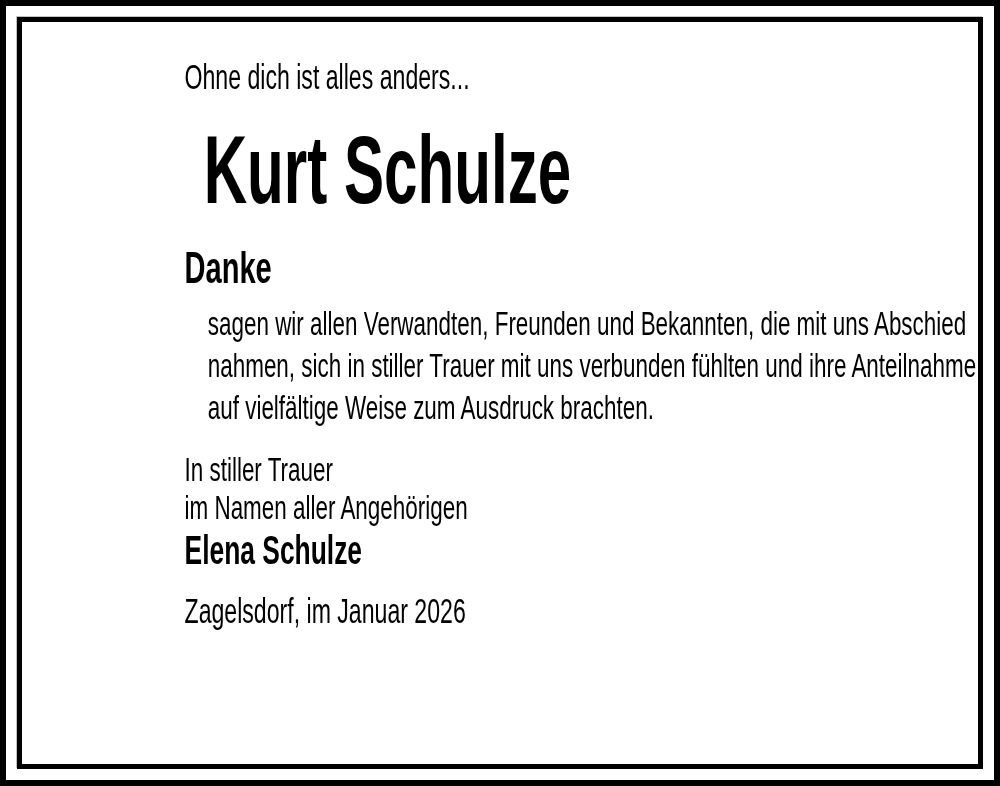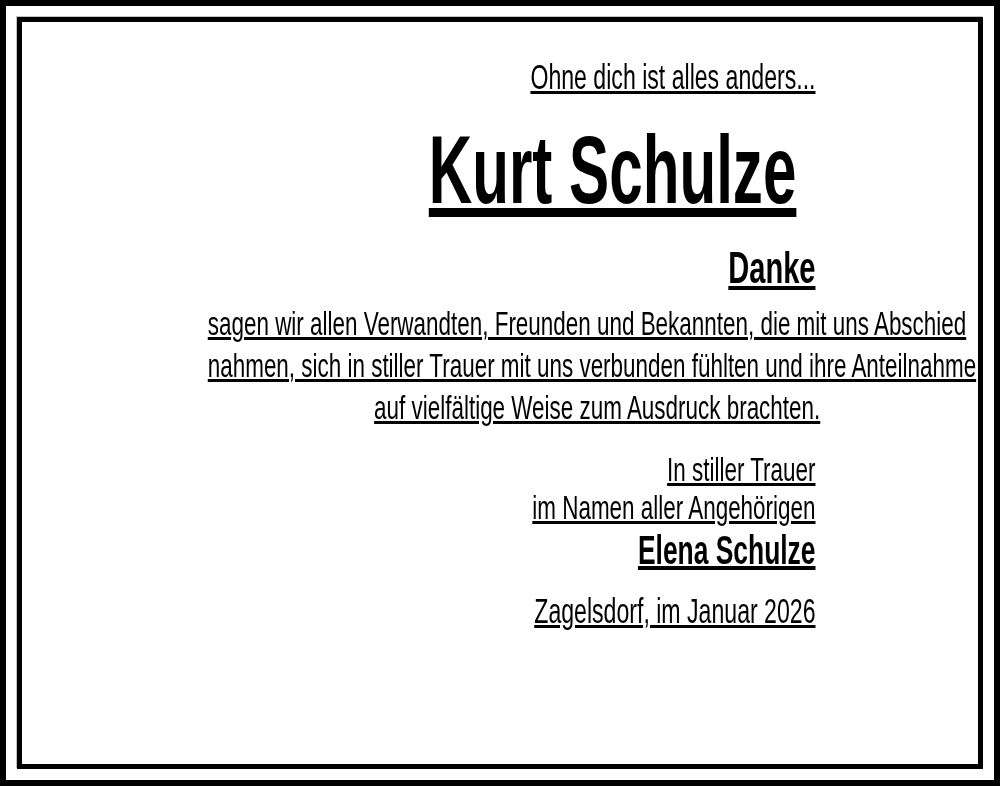--- a/index.html
+++ b/index.html
@@ -26,23 +26,22 @@
   .inner-frame {
     position: absolute;
     inset: 17px;
     border: 5px solid #000000;
     box-shadow: -1px -1px 0 rgba(120,120,120,0.45);
     pointer-events: none;
   }
   .content {
     position: absolute;
     inset: 22px;
-    text-align: right;
+    text-align: left;
     color: #000000;
-    text-decoration: underline;
   }
   
   .cond   { transform: scaleX(0.66); transform-origin: 50% 50%; white-space: nowrap; }
   .cond-t { transform: scaleX(0.62); transform-origin: 50% 50%; white-space: nowrap; }
 
   .intro {
     margin-top: 36px;
     font-size: 35px;
     line-height: 38px;
     font-weight: 400;

